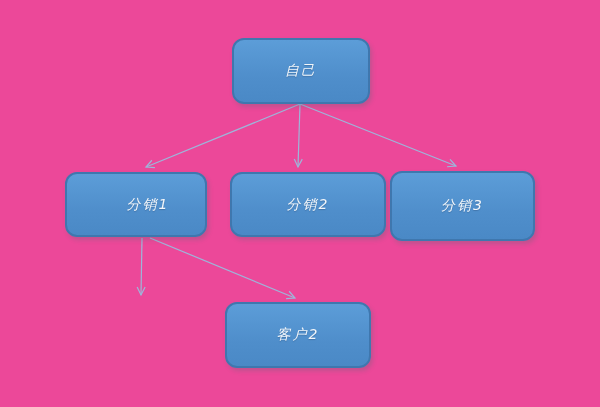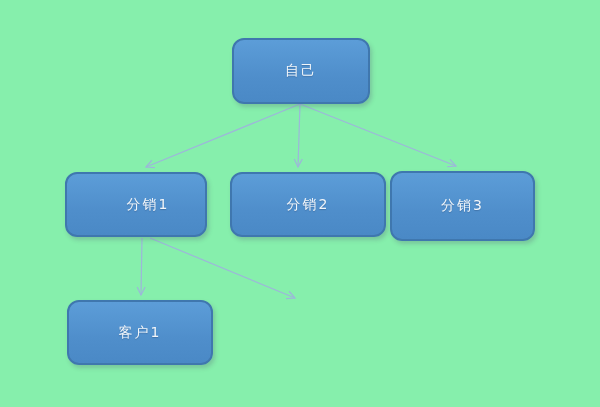--- a/index.html
+++ b/index.html
@@ -4,23 +4,24 @@
 <style>
   html, body {
     margin: 0;
     padding: 0;
     background: #ffffff;
   }
   #stage {
     position: relative;
     width: 600px;
     height: 407px;
-    background: #86efac;
+    background: #ec4899;
     overflow: hidden;
     font-family: "DejaVu Sans", sans-serif;
+    font-style: italic;
   }
   #connectors {
     position: absolute;
     left: 0;
     top: 0;
     width: 600px;
     height: 407px;
   }
   .node {
     position: absolute;
@@ -74,18 +75,18 @@
   </div>
 
   <div id="node-dist-2" class="node">
     <span>分销2</span>
   </div>
 
   <div id="node-dist-3" class="node">
     <span>分销3</span>
   </div>
 
-  <div id="node-cust-1" class="node">
-    <span>客户1</span>
+
+  <div id="node-cust-2" class="node">
+    <span>客户2</span>
   </div>
-
 
 </div>
 
 </body></html>

